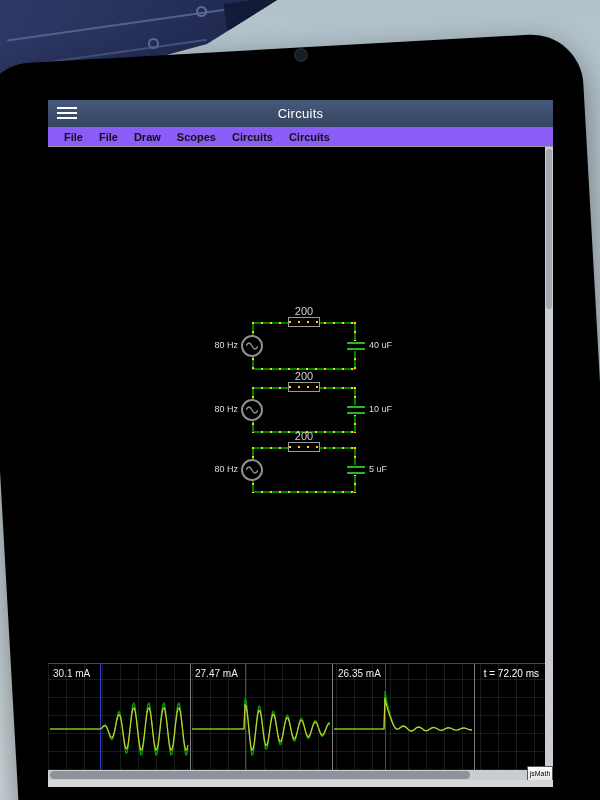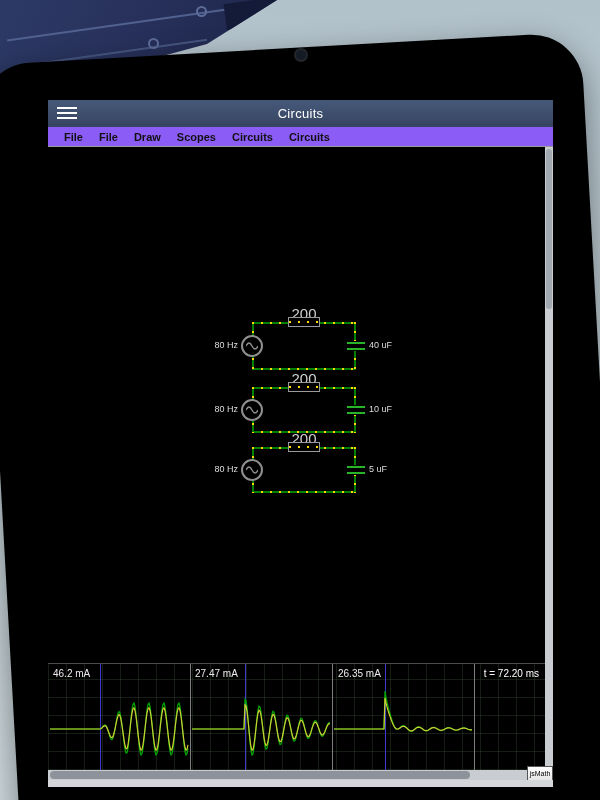--- a/index.html
+++ b/index.html
@@ -47,21 +47,21 @@
   .circuit{position:absolute;left:204px;width:104px;height:46px;}
   .c1{top:175px;height:48px;} .c2{top:240px;} .c3{top:300px;}
   .wire{position:absolute;}
   .wh{height:2px;left:0;right:0;background:repeating-linear-gradient(90deg,#ffd800 0 2px,#008000 2px 9px);}
   .wv{width:2px;top:0;bottom:0;background:repeating-linear-gradient(180deg,#ffd800 0 2px,#008000 2px 9px);}
   .wt{top:0;} .wb{bottom:0;} .wl{left:0;} .wr{right:0;}
   .source{position:absolute;left:-11px;top:calc(50% - 11px);width:18px;height:18px;
           border:2px solid #8f8f8f;border-radius:50%;background:#000;display:flex;align-items:center;justify-content:center;}
   .resistor{position:absolute;left:36px;top:-5px;width:32px;height:10px;background:#000;border:1px solid #9a9a9a;box-sizing:border-box;}
   .resistor .dots{margin-top:3px;height:2px;background:repeating-linear-gradient(90deg,#ffd800 0 2px,#000 2px 9px);}
-  .rlabel{position:absolute;left:20px;top:-17px;width:64px;text-align:center;color:#cfcfcf;font-size:15px;}
+  .rlabel{position:absolute;left:20px;top:-17px;width:64px;text-align:center;color:#cfcfcf;font-size:11px;}
   .freq{position:absolute;right:calc(100% + 14px);top:calc(50% - 6px);color:#ddd;font-size:9px;white-space:nowrap;}
   .cap{position:absolute;left:calc(100% - 9px);top:calc(50% - 5px);width:18px;height:10px;background:#000;}
   .cap i{position:absolute;left:0;width:18px;height:2px;background:#28b428;}
   .cap .p1{top:1px;} .cap .p2{bottom:1px;}
   .caplabel{position:absolute;left:calc(100% + 13px);top:calc(50% - 6px);color:#ddd;font-size:9px;white-space:nowrap;}
 
   
   .scopes{position:absolute;left:0;top:516px;width:497px;height:107px;border-top:1px solid #4a4a4a;box-sizing:border-box;
           background-image:repeating-linear-gradient(90deg,rgba(70,95,70,.30) 0 1px,transparent 1px 18px),
                            repeating-linear-gradient(0deg,rgba(70,95,70,.30) 0 1px,transparent 1px 18px);}
@@ -194,21 +194,21 @@
         <div class="trig" style="left:197px"></div>
         <div class="trig" style="left:337px"></div>
         <svg id="wavesvg" class="wave" width="497" height="107">
             <polyline points="2,65.0 3,65.0 4,65.0 5,65.0 6,65.0 7,65.0 8,65.0 9,65.0 10,65.0 11,65.0 12,65.0 13,65.0 14,65.0 15,65.0 16,65.0 17,65.0 18,65.0 19,65.0 20,65.0 21,65.0 22,65.0 23,65.0 24,65.0 25,65.0 26,65.0 27,65.0 28,65.0 29,65.0 30,65.0 31,65.0 32,65.0 33,65.0 34,65.0 35,65.0 36,65.0 37,65.0 38,65.0 39,65.0 40,65.0 41,65.0 42,65.0 43,65.0 44,65.0 45,65.0 46,65.0 47,65.0 48,65.0 49,65.0 50,65.0 51,65.0 52,65.0 53,64.6 54,63.6 55,62.4 56,61.3 57,61.0 58,61.7 59,63.6 60,66.5 61,69.9 62,73.0 63,75.2 64,75.6 65,74.0 66,70.3 67,65.0 68,59.0 69,53.3 70,49.1 71,47.5 72,48.9 73,53.5 74,60.8 75,69.4 76,78.1 77,85.1 78,89.0 79,88.8 80,84.3 81,75.6 82,65.0 83,54.4 84,45.7 85,40.3 86,39.1 87,42.5 88,49.7 89,59.6 90,70.4 91,80.3 92,87.5 93,90.9 94,89.7 95,84.3 96,75.6 97,65.0 98,54.4 99,45.7 100,40.3 101,39.1 102,42.5 103,49.7 104,59.6 105,70.4 106,80.3 107,87.5 108,90.9 109,89.7 110,84.3 111,75.6 112,65.0 113,54.4 114,45.7 115,40.3 116,39.1 117,42.5 118,49.7 119,59.6 120,70.4 121,80.3 122,87.5 123,90.9 124,89.7 125,84.3 126,75.6 127,65.0 128,54.4 129,45.7 130,40.3 131,39.1 132,42.5 133,49.7 134,59.6 135,70.4 136,80.3 137,87.5 138,90.9 139,89.7 140,84.3" fill="none" stroke="#00aa00" stroke-width="1.2"></polyline>
             <polyline points="2,65.0 3,65.0 4,65.0 5,65.0 6,65.0 7,65.0 8,65.0 9,65.0 10,65.0 11,65.0 12,65.0 13,65.0 14,65.0 15,65.0 16,65.0 17,65.0 18,65.0 19,65.0 20,65.0 21,65.0 22,65.0 23,65.0 24,65.0 25,65.0 26,65.0 27,65.0 28,65.0 29,65.0 30,65.0 31,65.0 32,65.0 33,65.0 34,65.0 35,65.0 36,65.0 37,65.0 38,65.0 39,65.0 40,65.0 41,65.0 42,65.0 43,65.0 44,65.0 45,65.0 46,65.0 47,65.0 48,65.0 49,65.0 50,65.0 51,65.0 52,65.0 53,64.7 54,63.9 55,62.8 56,62.0 57,61.7 58,62.3 59,63.9 60,66.3 61,69.0 62,71.6 63,73.3 64,73.7 65,72.4 66,69.3 67,65.0 68,60.0 69,55.4 70,52.0 71,50.6 72,51.8 73,55.6 74,61.5 75,68.6 76,75.7 77,81.5 78,84.7 79,84.6 80,80.8 81,73.7 82,65.0 83,56.3 84,49.2 85,44.7 86,43.8 87,46.5 88,52.5 89,60.6 90,69.4 91,77.5 92,83.5 93,86.2 94,85.3 95,80.8 96,73.7 97,65.0 98,56.3 99,49.2 100,44.7 101,43.8 102,46.5 103,52.5 104,60.6 105,69.4 106,77.5 107,83.5 108,86.2 109,85.3 110,80.8 111,73.7 112,65.0 113,56.3 114,49.2 115,44.7 116,43.8 117,46.5 118,52.5 119,60.6 120,69.4 121,77.5 122,83.5 123,86.2 124,85.3 125,80.8 126,73.7 127,65.0 128,56.3 129,49.2 130,44.7 131,43.8 132,46.5 133,52.5 134,60.6 135,69.4 136,77.5 137,83.5 138,86.2 139,85.3 140,80.8" fill="none" stroke="#cccc33" stroke-width="1.2"></polyline>
             <polyline points="144,65.0 145,65.0 146,65.0 147,65.0 148,65.0 149,65.0 150,65.0 151,65.0 152,65.0 153,65.0 154,65.0 155,65.0 156,65.0 157,65.0 158,65.0 159,65.0 160,65.0 161,65.0 162,65.0 163,65.0 164,65.0 165,65.0 166,65.0 167,65.0 168,65.0 169,65.0 170,65.0 171,65.0 172,65.0 173,65.0 174,65.0 175,65.0 176,65.0 177,65.0 178,65.0 179,65.0 180,65.0 181,65.0 182,65.0 183,65.0 184,65.0 185,65.0 186,65.0 187,65.0 188,65.0 189,65.0 190,65.0 191,65.0 192,65.0 193,65.0 194,65.0 195,65.0 196,65.0 197,35.4 198,36.7 199,43.4 200,54.1 201,66.5 202,78.2 203,86.9 204,91.0 205,89.9 206,84.0 207,74.6 208,63.7 209,53.4 210,45.7 211,42.1 212,43.0 213,48.2 214,56.5 215,66.2 216,75.2 217,82.0 218,85.2 219,84.3 220,79.8 221,72.5 222,64.0 223,56.0 224,50.1 225,47.2 226,48.0 227,52.0 228,58.4 229,65.9 230,72.9 231,78.2 232,80.6 233,80.0 234,76.4 235,70.8 236,64.2 237,58.0 238,53.4 239,51.2 240,51.8 241,54.9 242,59.9 243,65.7 244,71.1 245,75.2 246,77.1 247,76.6 248,73.9 249,69.5 250,64.4 251,59.6 252,56.0 253,54.3 254,54.8 255,57.2 256,61.0 257,65.5 258,69.8 259,72.9 260,74.4 261,74.0 262,71.9 263,68.5 264,64.5 265,60.8 266,58.0 267,56.7 268,57.1 269,58.9 270,61.9 271,65.4 272,68.7 273,71.1 274,72.3 275,72.0 276,70.3 277,67.7 278,64.6 279,61.7 280,59.6 281,58.6 282,58.8" fill="none" stroke="#00aa00" stroke-width="1.2"></polyline>
             <polyline points="144,65.0 145,65.0 146,65.0 147,65.0 148,65.0 149,65.0 150,65.0 151,65.0 152,65.0 153,65.0 154,65.0 155,65.0 156,65.0 157,65.0 158,65.0 159,65.0 160,65.0 161,65.0 162,65.0 163,65.0 164,65.0 165,65.0 166,65.0 167,65.0 168,65.0 169,65.0 170,65.0 171,65.0 172,65.0 173,65.0 174,65.0 175,65.0 176,65.0 177,65.0 178,65.0 179,65.0 180,65.0 181,65.0 182,65.0 183,65.0 184,65.0 185,65.0 186,65.0 187,65.0 188,65.0 189,65.0 190,65.0 191,65.0 192,65.0 193,65.0 194,65.0 195,65.0 196,65.0 197,40.8 198,41.8 199,47.3 200,56.0 201,66.2 202,75.8 203,83.0 204,86.3 205,85.5 206,80.6 207,72.9 208,63.9 209,55.5 210,49.2 211,46.2 212,47.0 213,51.3 214,58.0 215,66.0 216,73.4 217,78.9 218,81.5 219,80.9 220,77.1 221,71.1 222,64.2 223,57.6 224,52.7 225,50.4 226,51.0 227,54.3 228,59.6 229,65.7 230,71.5 231,75.8 232,77.8 233,77.3 234,74.4 235,69.7 236,64.4 237,59.3 238,55.5 239,53.7 240,54.2 241,56.7 242,60.8 243,65.6 244,70.0 245,73.4 246,74.9 247,74.5 248,72.3 249,68.7 250,64.5 251,60.6 252,57.6 253,56.2 254,56.6 255,58.6 256,61.8 257,65.4 258,68.9 259,71.5 260,72.7 261,72.4 262,70.6 263,67.9 264,64.6 265,61.6 266,59.3 267,58.2 268,58.5 269,60.0 270,62.5 271,65.3 272,68.0 273,70.0 274,71.0 275,70.7 276,69.4 277,67.2 278,64.7 279,62.3 280,60.6 281,59.7 282,60.0" fill="none" stroke="#cccc33" stroke-width="1.2"></polyline>
             <polyline points="286,65.0 287,65.0 288,65.0 289,65.0 290,65.0 291,65.0 292,65.0 293,65.0 294,65.0 295,65.0 296,65.0 297,65.0 298,65.0 299,65.0 300,65.0 301,65.0 302,65.0 303,65.0 304,65.0 305,65.0 306,65.0 307,65.0 308,65.0 309,65.0 310,65.0 311,65.0 312,65.0 313,65.0 314,65.0 315,65.0 316,65.0 317,65.0 318,65.0 319,65.0 320,65.0 321,65.0 322,65.0 323,65.0 324,65.0 325,65.0 326,65.0 327,65.0 328,65.0 329,65.0 330,65.0 331,65.0 332,65.0 333,65.0 334,65.0 335,65.0 336,65.0 337,27.0 338,33.2 339,38.1 340,42.3 341,46.1 342,49.7 343,53.1 344,56.3 345,59.2 346,61.7 347,63.5 348,64.7 349,65.2 350,65.0 351,64.5 352,63.6 353,62.8 354,62.1 355,61.7 356,61.8 357,62.3 358,63.1 359,64.2 360,65.3 361,66.3 362,67.0 363,67.3 364,67.2 365,66.7 366,65.9 367,65.0 368,64.0 369,63.3 370,62.9 371,62.8 372,63.1 373,63.8 374,64.6 375,65.4 376,66.2 377,66.7 378,66.9 379,66.8 380,66.4 381,65.8 382,65.0 383,64.3 384,63.7 385,63.3 386,63.3 387,63.5 388,64.0 389,64.7 390,65.3 391,66.0 392,66.4 393,66.6 394,66.5 395,66.1 396,65.6 397,65.0 398,64.4 399,63.9 400,63.6 401,63.6 402,63.8 403,64.2 404,64.7 405,65.3 406,65.8 407,66.1 408,66.3 409,66.2 410,65.9 411,65.5 412,65.0 413,64.5 414,64.1 415,63.9 416,63.9 417,64.0 418,64.4 419,64.8 420,65.2 421,65.6 422,65.9 423,66.0 424,66.0" fill="none" stroke="#00aa00" stroke-width="1.2"></polyline>
             <polyline points="286,65.0 287,65.0 288,65.0 289,65.0 290,65.0 291,65.0 292,65.0 293,65.0 294,65.0 295,65.0 296,65.0 297,65.0 298,65.0 299,65.0 300,65.0 301,65.0 302,65.0 303,65.0 304,65.0 305,65.0 306,65.0 307,65.0 308,65.0 309,65.0 310,65.0 311,65.0 312,65.0 313,65.0 314,65.0 315,65.0 316,65.0 317,65.0 318,65.0 319,65.0 320,65.0 321,65.0 322,65.0 323,65.0 324,65.0 325,65.0 326,65.0 327,65.0 328,65.0 329,65.0 330,65.0 331,65.0 332,65.0 333,65.0 334,65.0 335,65.0 336,65.0 337,33.8 338,38.9 339,42.9 340,46.4 341,49.5 342,52.4 343,55.2 344,57.9 345,60.3 346,62.3 347,63.8 348,64.7 349,65.1 350,65.0 351,64.6 352,63.9 353,63.2 354,62.6 355,62.3 356,62.4 357,62.8 358,63.5 359,64.3 360,65.2 361,66.0 362,66.6 363,66.9 364,66.8 365,66.4 366,65.7 367,65.0 368,64.2 369,63.6 370,63.3 371,63.2 372,63.5 373,64.0 374,64.6 375,65.3 376,66.0 377,66.4 378,66.6 379,66.5 380,66.2 381,65.6 382,65.0 383,64.4 384,63.9 385,63.6 386,63.6 387,63.8 388,64.2 389,64.7 390,65.3 391,65.8 392,66.1 393,66.3 394,66.2 395,65.9 396,65.5 397,65.0 398,64.5 399,64.1 400,63.9 401,63.9 402,64.0 403,64.3 404,64.8 405,65.2 406,65.6 407,65.9 408,66.0 409,66.0 410,65.8 411,65.4 412,65.0 413,64.6 414,64.3 415,64.1 416,64.1 417,64.2 418,64.5 419,64.8 420,65.2 421,65.5 422,65.7 423,65.8 424,65.8" fill="none" stroke="#cccc33" stroke-width="1.2"></polyline>
           </svg>
-        <span class="sreading" style="left:5px">46.2 mA</span>
+        <span class="sreading" style="left:5px">30.1 mA</span>
         <span class="sreading" style="left:147px">27.47 mA</span>
         <span class="sreading" style="left:290px">26.35 mA</span>
         <span class="tlabel">t = 72.20 ms</span>
       </div>
     </div>
 
     <div class="vscroll">
         <div class="thumb"></div>
       </div>
     <div class="hscroll">

